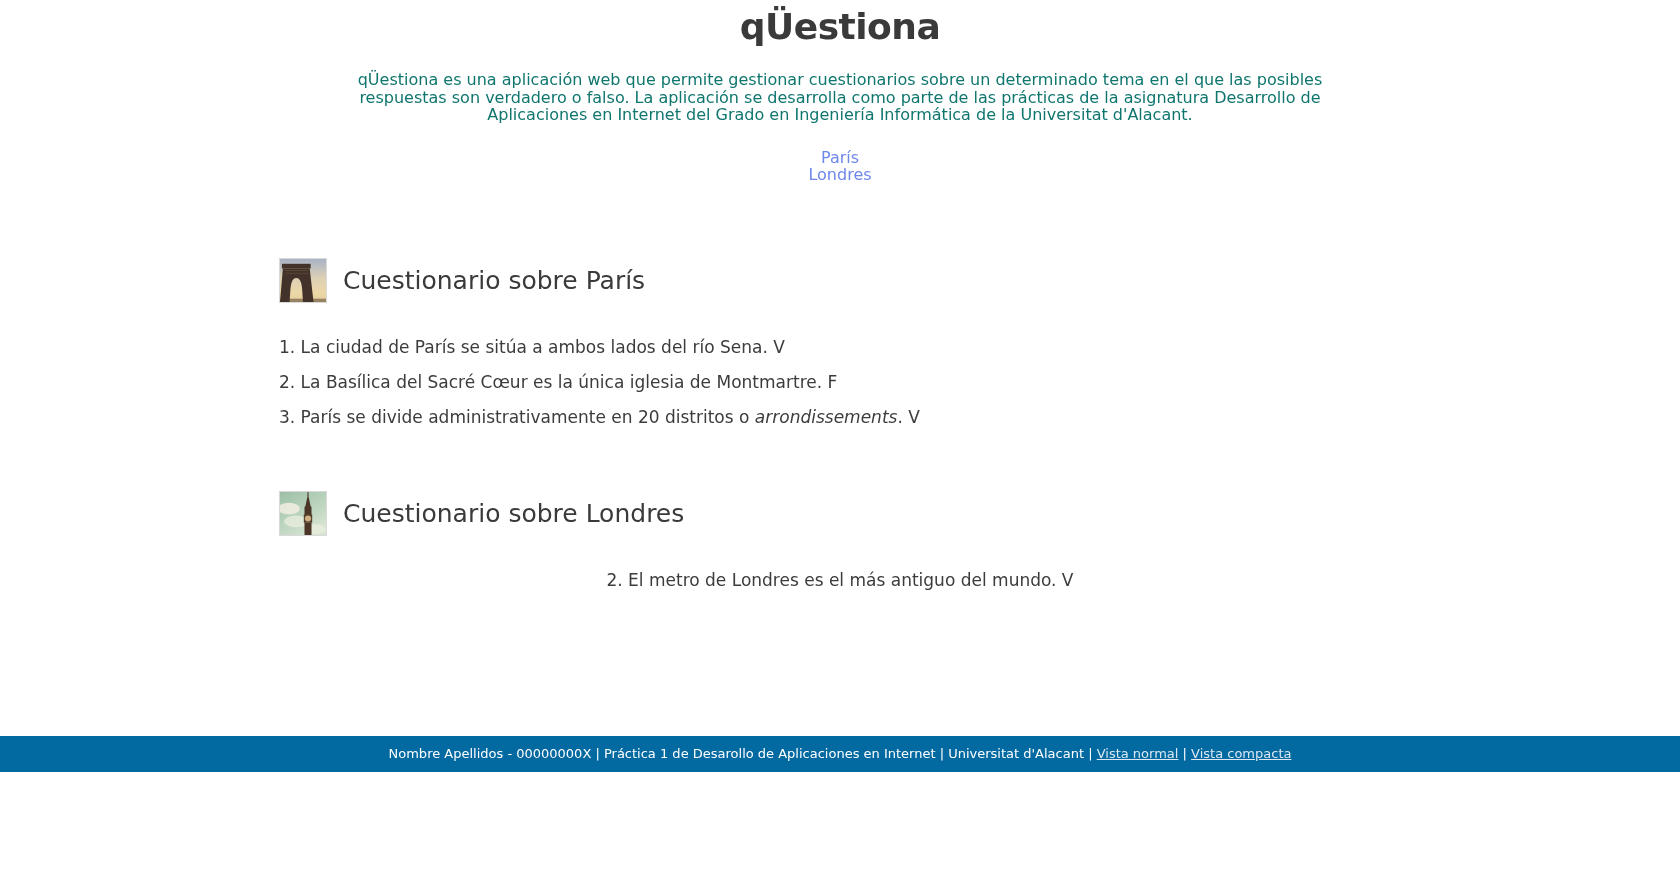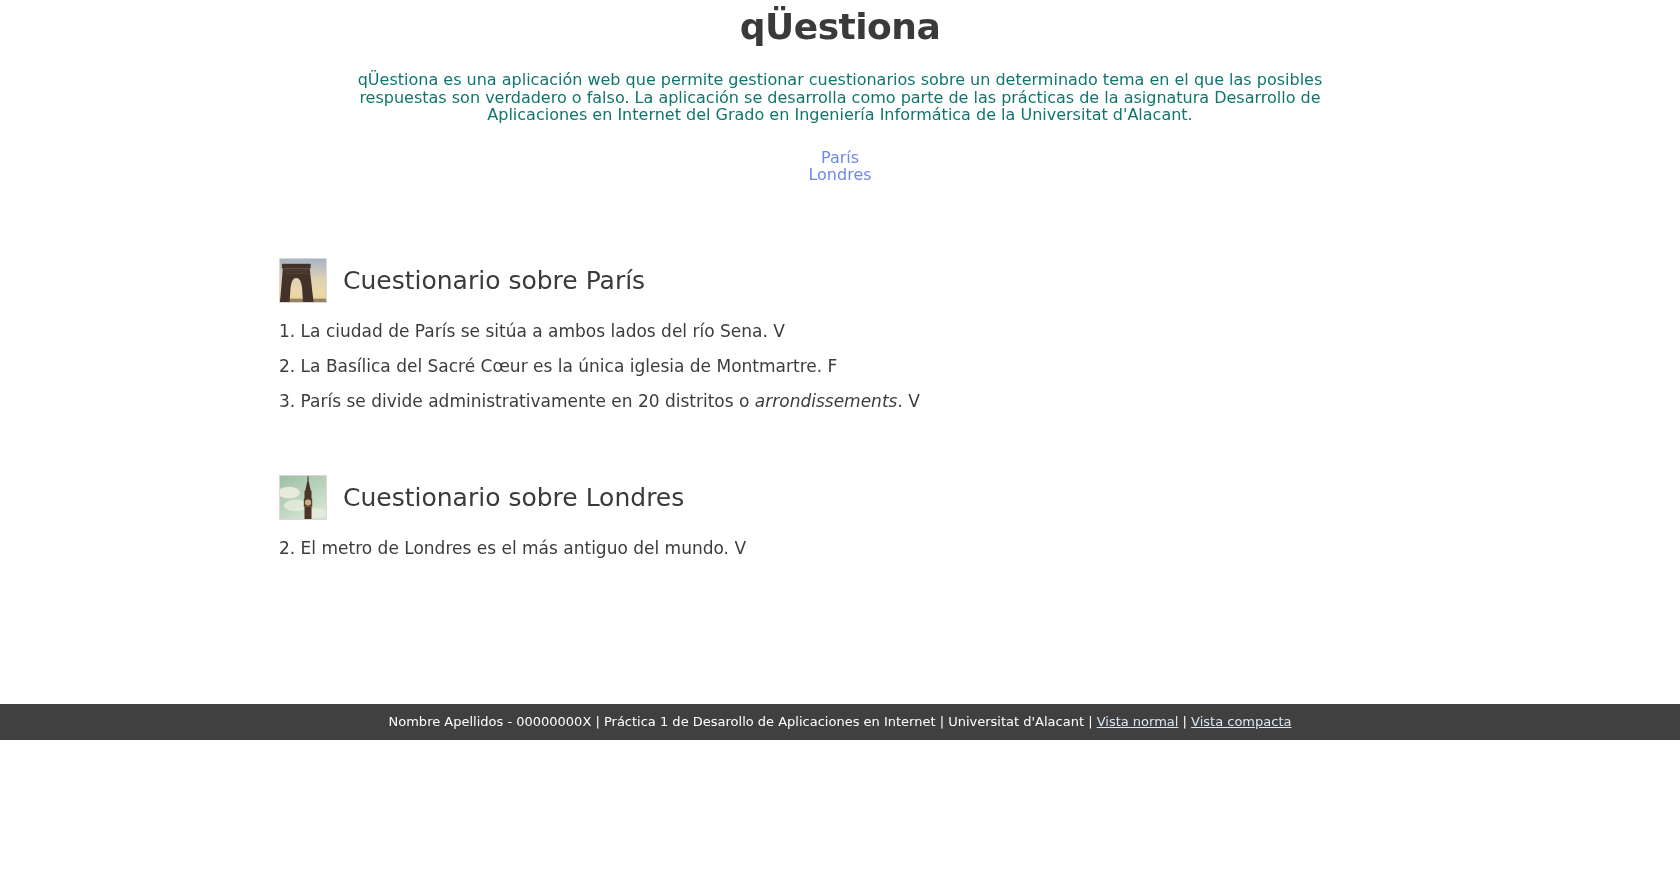--- a/index.html
+++ b/index.html
@@ -32,50 +32,50 @@
   .nav a {
     display: block;
     color: #6e87eb;
     text-decoration: none;
     cursor: pointer;
   }
 
   
   .content { width: 1122px; margin: 0 auto; }
   .quiz-section-first { margin-top: 74px; }
-  .quiz-section-second { margin-top: 62px; }
+  .quiz-section-second { margin-top: 62px; text-align: center; }
   .quiz-header { display: flex; align-items: center; }
   .thumb {
     width: 48px;
     height: 45px;
     border: 1px solid #d9d9d9;
     flex: 0 0 auto;
     overflow: hidden;
     background: #eee;
   }
   .thumb svg { display: block; width: 100%; height: 100%; }
   .quiz-title {
     font-size: 25px;
     font-weight: 400;
     color: #3a3a3a;
     margin: 0 0 0 16px;
   }
-  .questions { margin-top: 18px; }
+  .questions { margin-top: 34px; }
   .question {
     font-size: 17px;
     line-height: 1.25;
     margin: 0 0 14px 0;
     color: #3c3c3c;
   }
   .question .q-italic { font-style: italic; }
 
   
   .footer {
     margin-top: 145px;
-    background: #404040;
+    background: #0369a1;
     color: #ffffff;
     text-align: center;
     font-size: 13px;
     padding: 10px 0 11px 0;
   }
   .footer a {
     color: #dbe7f2;
     text-decoration: underline;
     cursor: pointer;
   }

